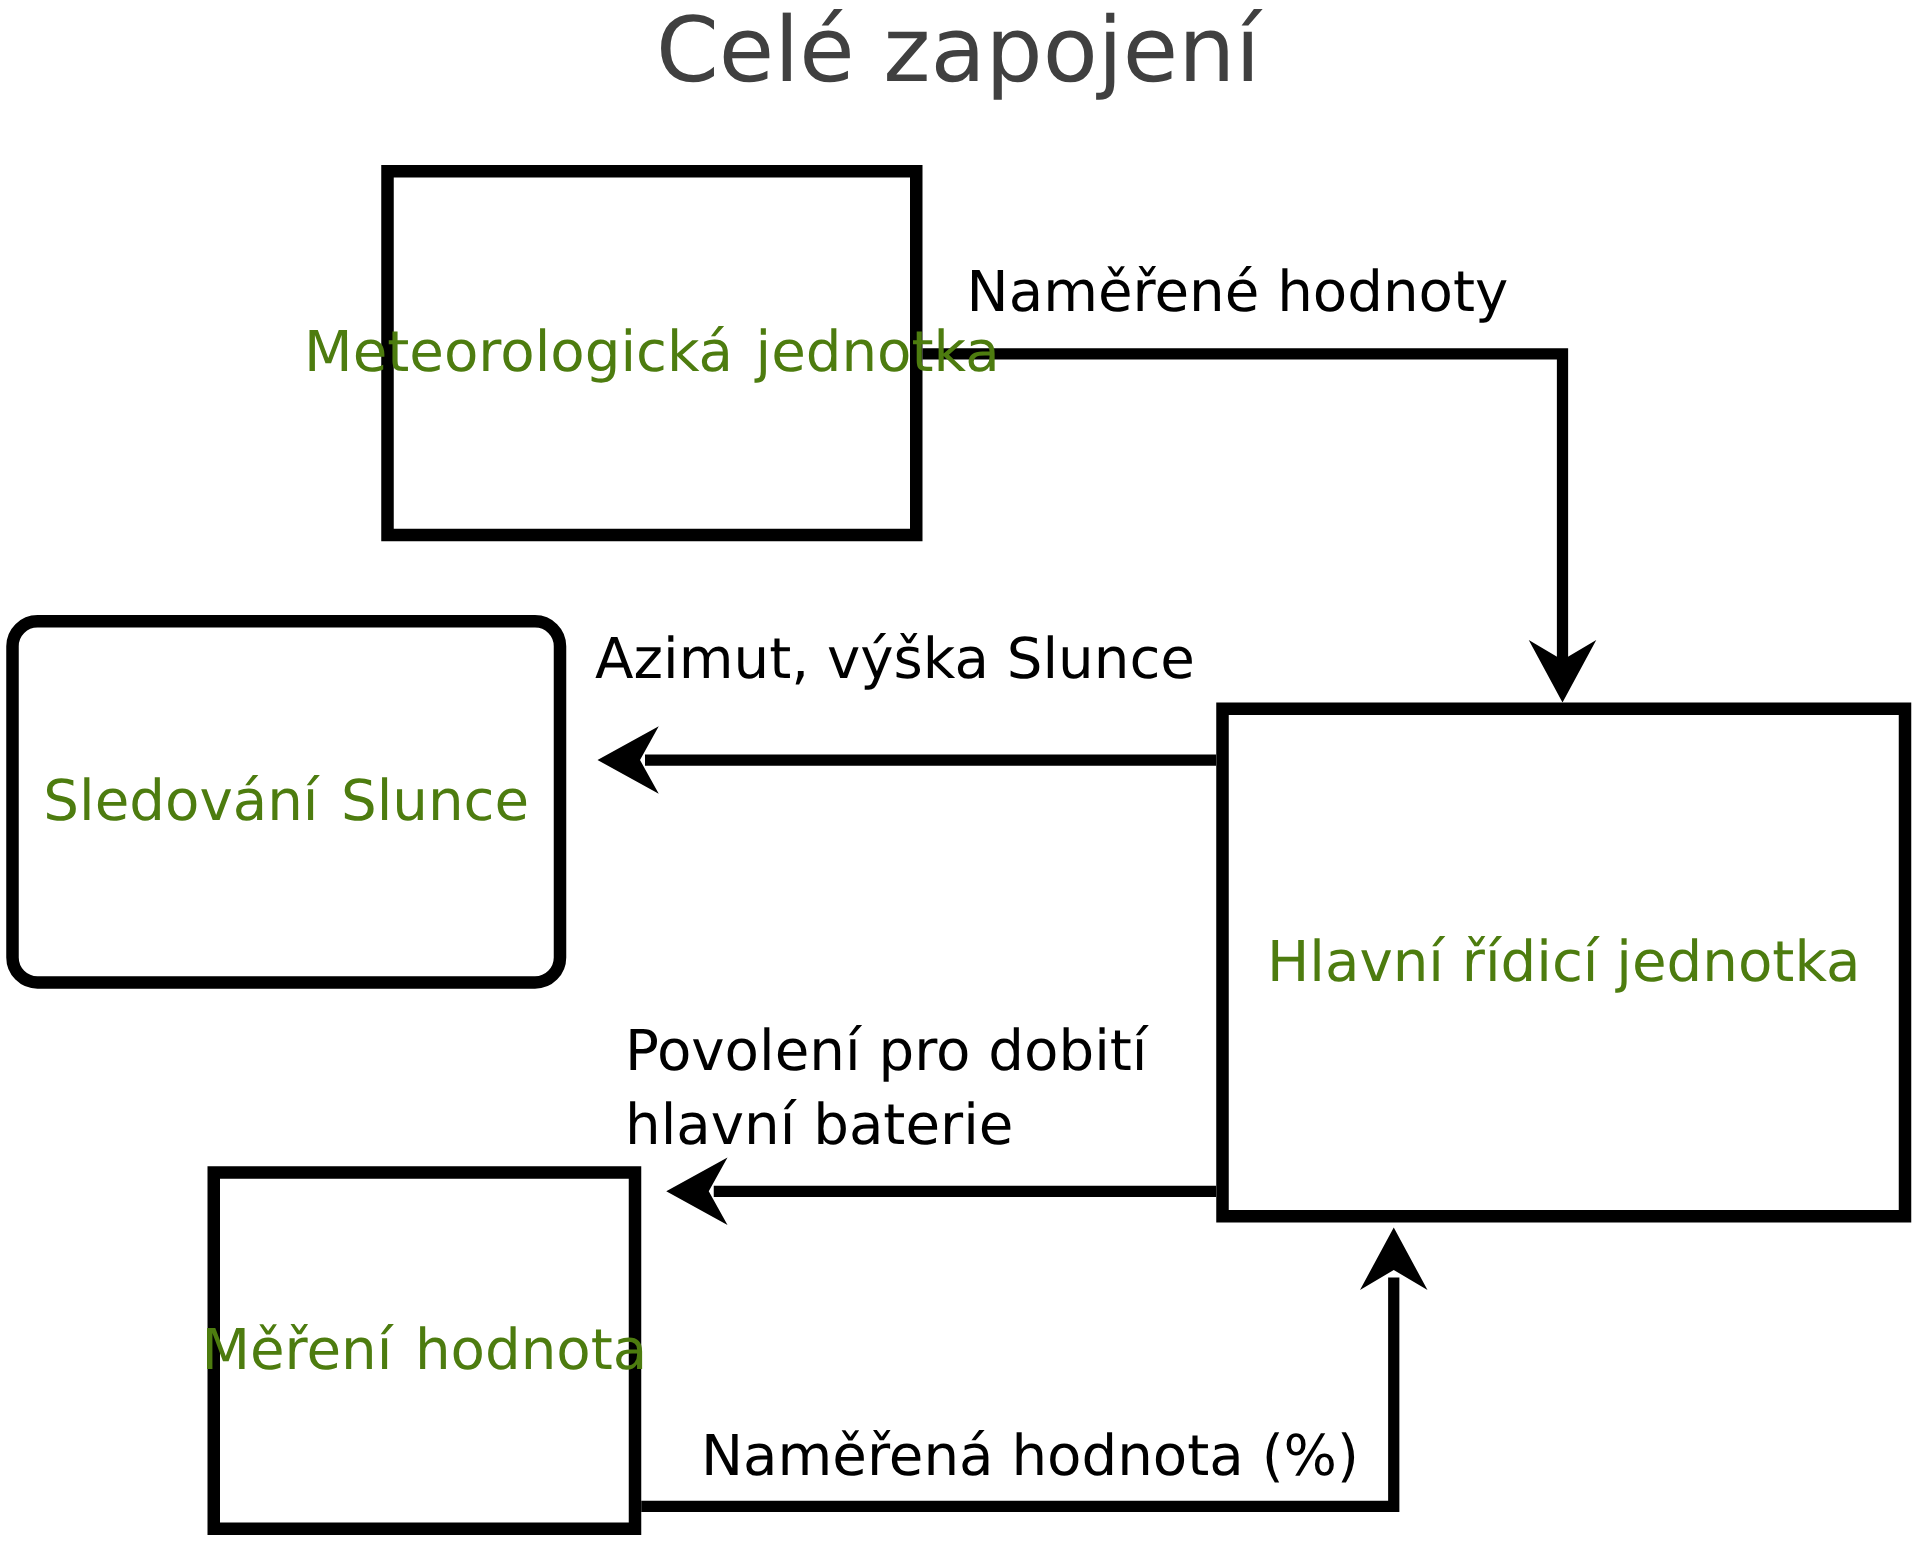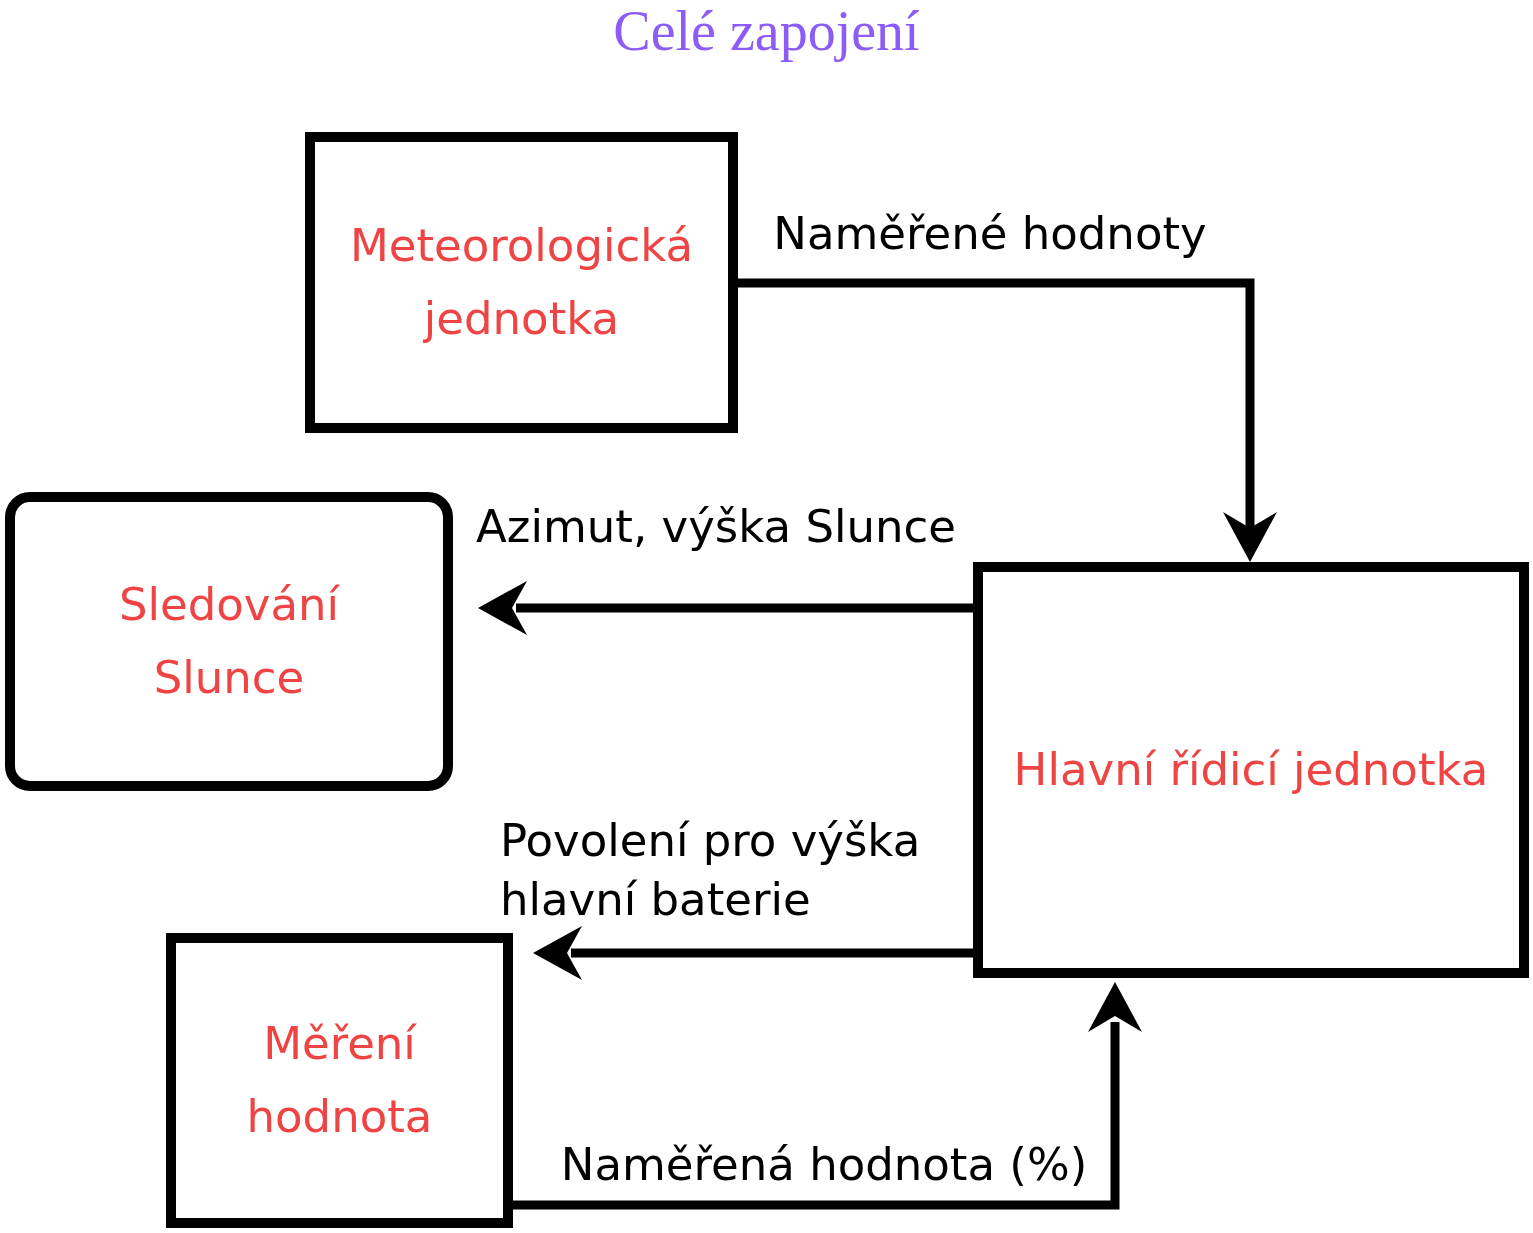--- a/index.html
+++ b/index.html
@@ -22,45 +22,44 @@
     top: 0;
     z-index: 1;
   }
   .node {
     position: absolute;
     box-sizing: border-box;
     border: 10px solid #000000;
     background: #ffffff;
     z-index: 2;
     display: flex;
-    flex-direction: column;
+    flex-direction: row;
     align-items: center;
     justify-content: center;
     text-align: center;
     font-size: 45px;
     line-height: 1.22;
-    color: #ef4444;
+    color: #4d7c0f;
     gap: 18px;
   }
   .node-meteo    { left: 305px;  top: 132px;  width: 433px; height: 301px; }
   .node-sledovani{ left: 5px;    top: 492px;  width: 448px; height: 299px; border-radius: 25px; }
   .node-mereni   { left: 122px;  top: 933px;  width: 347px; height: 295px; margin-left: 44px; }
   .node-hlavni   { left: 973px;  top: 562px;  width: 556px; height: 416px; }
 
   .diagram-title {
     position: absolute;
     left: 0;
     top: 0;
     width: 100%;
     text-align: center;
-    font-size: 56px;
+    font-size: 72px;
     line-height: 1.12;
     z-index: 3;
-    color: #8b5cf6;
-    font-family: Liberation Serif, serif;
+    color: #404040;
   }
   .edge-label {
     position: absolute;
     z-index: 3;
     font-size: 45px;
     line-height: 1.3;
     color: #000000;
     white-space: nowrap;
   }
   .lbl-namerene  { left: 740px; top: 205px;  width: 500px; text-align: center; }
@@ -107,19 +106,19 @@
 
   <div class="node node-hlavni">
     <span>Hlavní řídicí jednotka</span>
   </div>
 
   <div class="edge-label lbl-namerene">Naměřené hodnoty</div>
 
   <div class="edge-label lbl-azimut">Azimut, výška Slunce</div>
 
   <div class="edge-label lbl-povoleni">
-    <div>Povolení pro výška</div>
+    <div>Povolení pro dobití</div>
     <div>hlavní baterie</div>
   </div>
 
   <div class="edge-label lbl-namerena">Naměřená hodnota (%)</div>
 
 </div>
 
 </body></html>

